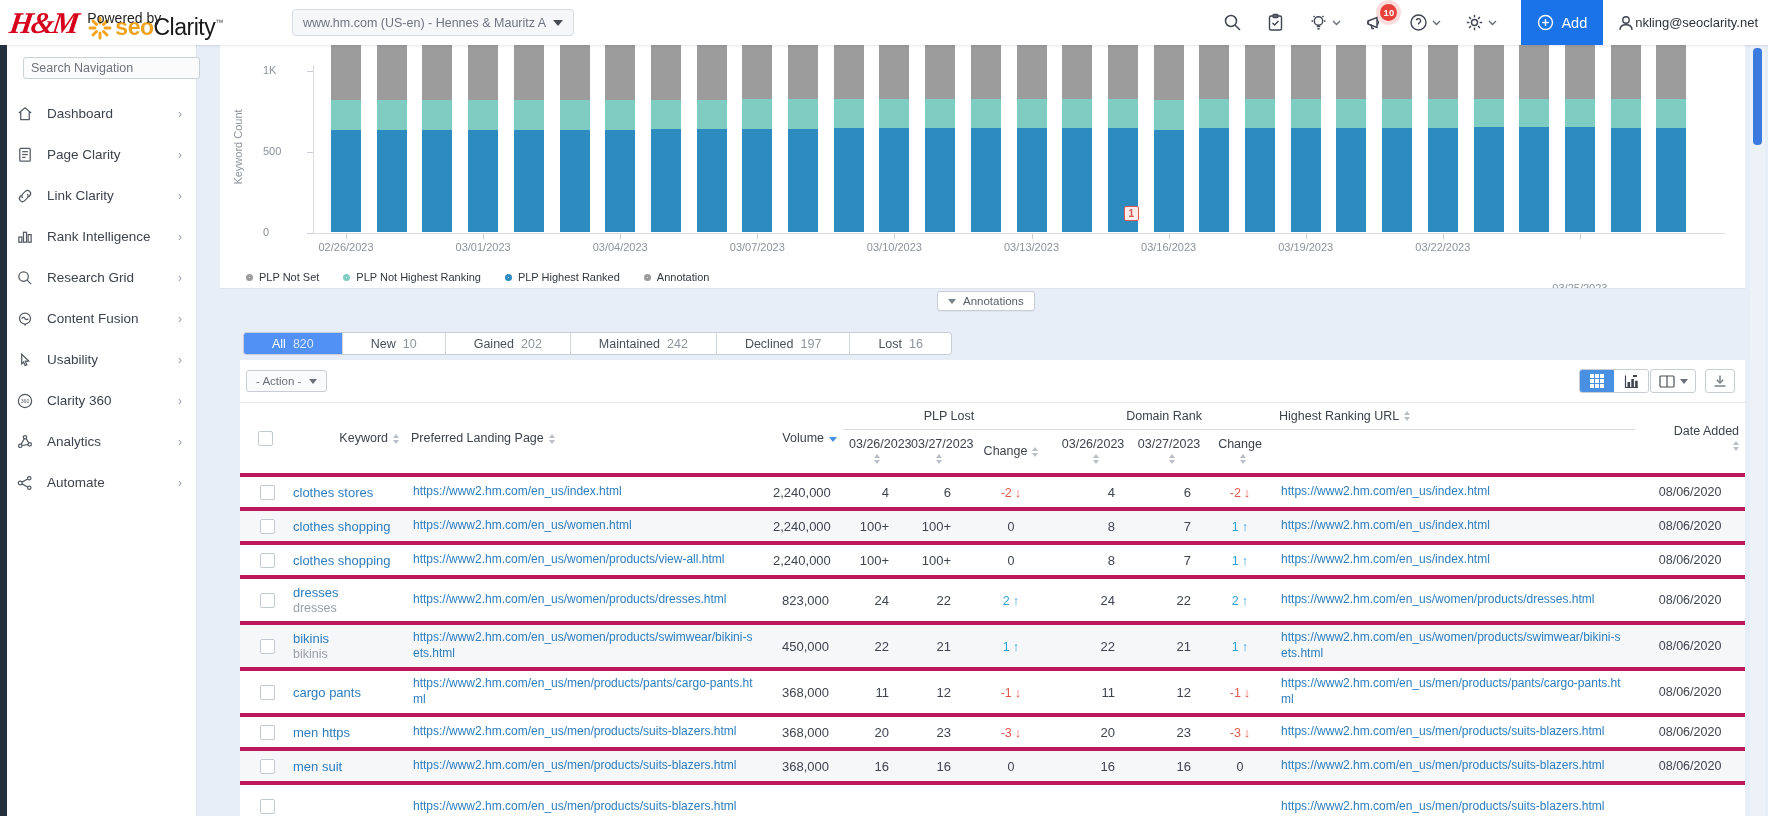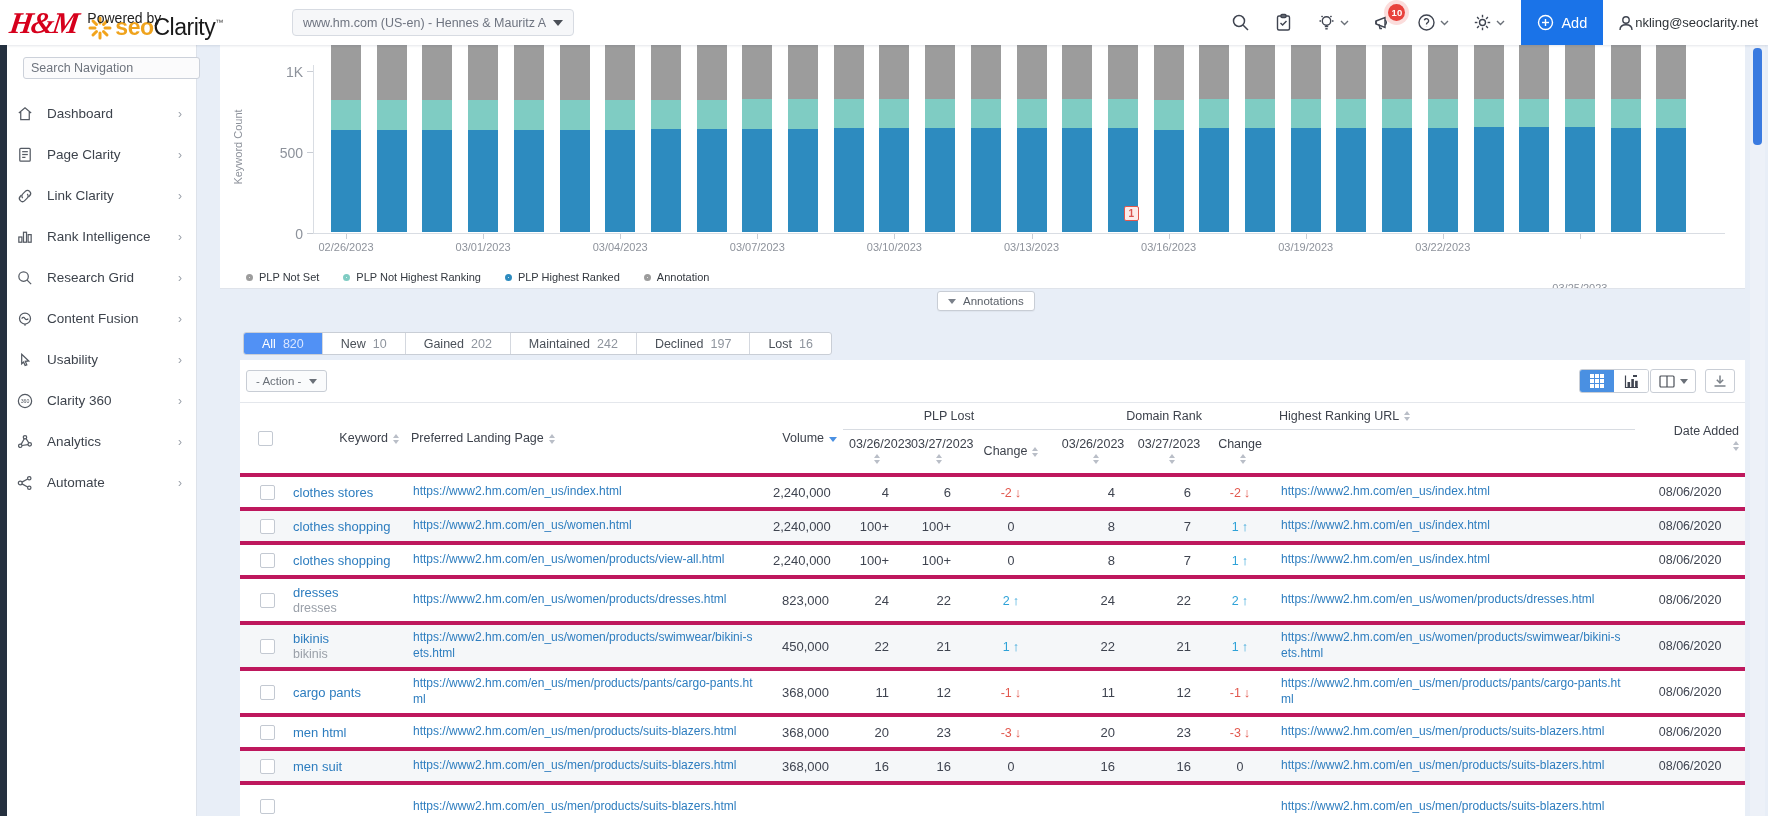--- a/index.html
+++ b/index.html
@@ -15,21 +15,21 @@
 .sc-seo{font-size:23px;font-weight:bold;color:#efa31d;letter-spacing:-.5px}
 .sc-clarity{font-size:23px;color:#191919;letter-spacing:-.5px}
 .sc-tm{font-size:8px;color:#444;margin-top:-10px}
 .domain-pill{position:absolute;left:292px;top:9px;width:282px;height:27px;background:#f6f7f9;border:1px solid #d7dbe2;border-radius:4px;display:flex;align-items:center;padding:0 10px;cursor:pointer}
 .domain-pill span{font-size:12.5px;color:#6e7480;white-space:nowrap;overflow:hidden;flex:1}
 .caret{width:0;height:0;border-left:5px solid transparent;border-right:5px solid transparent;border-top:6px solid #4a4f57;margin-left:6px}
 .top-right{position:absolute;right:0;top:0;height:45px;display:flex;align-items:center}
 .tico{display:flex;align-items:center;margin:0 12px;cursor:pointer;position:relative}
 .chev8{margin-left:4px}
 .badge{position:absolute;top:-9px;right:-12px;min-width:17px;height:17px;border-radius:9px;background:#e8413c;color:#fff;font-size:9.5px;font-weight:bold;display:flex;align-items:center;justify-content:center;padding:0 3px;box-shadow:0 0 0 4px rgba(232,65,60,.18)}
-.add-btn{height:45px;background:#1a73e8;color:#fff;display:flex;align-items:center;padding:12px 16px;margin-left:4px;cursor:pointer}
+.add-btn{height:45px;background:#1a73e8;color:#fff;display:flex;align-items:center;padding:12px 16px;margin-left:12px;cursor:pointer}
 .add-btn span{font-size:14.5px;margin-left:7px}
 .user{display:flex;align-items:center;margin:0 10px 0 14px;cursor:pointer}
 .user span{font-size:13px;color:#2e3338;}
 
 .sidebar{position:absolute;left:0;top:45px;width:197px;height:771px;background:#fff;z-index:20;border-right:1px solid #dde2ea}
 .edge{position:absolute;left:0;top:0;width:7px;height:771px;background:#25303f}
 .side-head{display:flex;align-items:center;padding:12px 8px 8px 14px}
 .burger{width:20px;margin-right:9px;cursor:pointer}
 .burger div{height:3px;background:#555b64;margin:3px 0;border-radius:1px}
 .search-nav{flex:1;height:22px;border:1px solid #ccd1da;border-radius:3px;background:#fbfbfc;font-size:12.5px;color:#454a52;padding:0 7px;font-family:"Liberation Sans",sans-serif;outline:none}
@@ -37,39 +37,39 @@
 .nav{margin-top:6px}
 .nav-item{height:41px;display:flex;align-items:center;padding:0 14px 0 16px;cursor:pointer}
 .nav-item .nico{width:18px;margin-right:13px}
 .nav-item .nlabel{flex:1;font-size:13.5px;color:#3d434c}
 .nav-item .narrow{font-size:12px;color:#9aa0a9}
 
 .main{position:absolute;left:197px;top:45px;width:1571px;height:771px;background:#e8eef7;overflow:hidden}
 
 .chart-card{position:absolute;left:23px;top:0;width:1525px;height:244px;background:#fff;border-bottom:1px solid #dfe3ea;overflow:hidden}
 .ylab{position:absolute;left:-32px;top:96px;width:100px;transform:rotate(-90deg);font-size:11px;color:#8d929b;text-align:center}
-.ytick{position:absolute;font-size:14px;color:#8d929b;text-align:right;width:40px}
+.ytick{position:absolute;font-size:11px;color:#8d929b;text-align:left;width:40px}
 .ydash{position:absolute;width:6px;height:1px;background:#c9cdd4}
 .vaxis{position:absolute;left:93px;top:20px;width:1px;height:168px;background:#d9dde3}
 .haxis{position:absolute;left:93px;top:188px;width:1412px;height:1px;background:#d9dde3}
 .bar{position:absolute;bottom:56px;width:30px;display:flex;flex-direction:column-reverse;cursor:pointer}
 .xlab{position:absolute;top:196px;width:84px;text-align:center;font-size:11px;color:#8d929b}
 .xdash{position:absolute;top:189px;width:1px;height:5px;background:#c9cdd4}
 .ann-marker{position:absolute;width:15px;height:15px;background:#fdecea;border:1px solid #e2574d;border-radius:2px;color:#d9534f;font-size:10px;font-weight:bold;display:flex;align-items:center;justify-content:center;cursor:pointer}
 .legend{position:absolute;left:26px;bottom:5px;display:flex;gap:24px}
 .leg{display:flex;align-items:center;gap:6px;cursor:pointer}
 .leg .ring{width:7px;height:7px;border-radius:50%;border:3px solid #999;background:#fff}
 .leg span{font-size:11px;color:#33383f}
 
 .ann-btn{position:absolute;left:740px;top:246px;height:20px;background:#fff;border:1px solid #c8cdd5;border-radius:3px;display:flex;align-items:center;padding:0 10px;cursor:pointer;box-shadow:0 1px 1px rgba(0,0,0,.04)}
 .ann-btn .cv{width:0;height:0;border-left:4px solid transparent;border-right:4px solid transparent;border-top:5px solid #7a808a;margin-right:7px}
 .ann-btn span{font-size:11.5px;color:#595f68}
 
 .tabs{position:absolute;left:46px;top:287px;display:flex;border:1px solid #c9ced6;border-radius:3px;background:#fff;height:23px;overflow:hidden}
-.tab{display:flex;align-items:center;padding:0 18px;border-right:1px solid #d4d8df;cursor:pointer}
+.tab{display:flex;align-items:center;padding:0 28px;border-right:1px solid #d4d8df;cursor:pointer}
 .tab:last-child{border-right:none}
 .tab .tl{font-size:12.5px;color:#4a5058}
 .tab .tc{font-size:12.5px;color:#8f959e;margin-left:7px}
 .tab.active{background:#5191f5}
 .tab.active .tl{color:#fff}
 .tab.active .tc{color:#d9e6ff}
 
 .table-card{position:absolute;left:43px;top:315px;width:1505px;height:501px;background:#fff;overflow:hidden}
 .action-btn{position:absolute;left:6px;top:10px;height:22px;border:1px solid #c8cdd5;border-radius:3px;background:#fafbfc;display:flex;align-items:center;padding:0 9px;cursor:pointer}
 .action-btn span{font-size:11.5px;color:#6a7078;margin-right:8px}
@@ -820,21 +820,21 @@
             <td class="ctr"><span class="chg down">-1<span class="arr">↓</span></span></td>
             <td>
               <a class="lnk url">https://www2.hm.com/en_us/men/products/pants/cargo-pants.html</a>
             </td>
             <td class="ctr" style="font-size:12.5px">08/06/2020</td>
           </tr>
           <tr style="height: 34px;">
             <td>
               <div class="cbx"></div>
             </td>
-            <td><a class="lnk kw">men html</a></td>
+            <td><a class="lnk kw">men https</a></td>
             <td>
               <a class="lnk url">https://www2.hm.com/en_us/men/products/suits-blazers.html</a>
             </td>
             <td class="vol">368,000</td>
             <td class="num">20</td>
             <td class="num">23</td>
             <td class="ctr"><span class="chg down">-3<span class="arr">↓</span></span></td>
             <td class="num">20</td>
             <td class="num">23</td>
             <td class="ctr"><span class="chg down">-3<span class="arr">↓</span></span></td>

